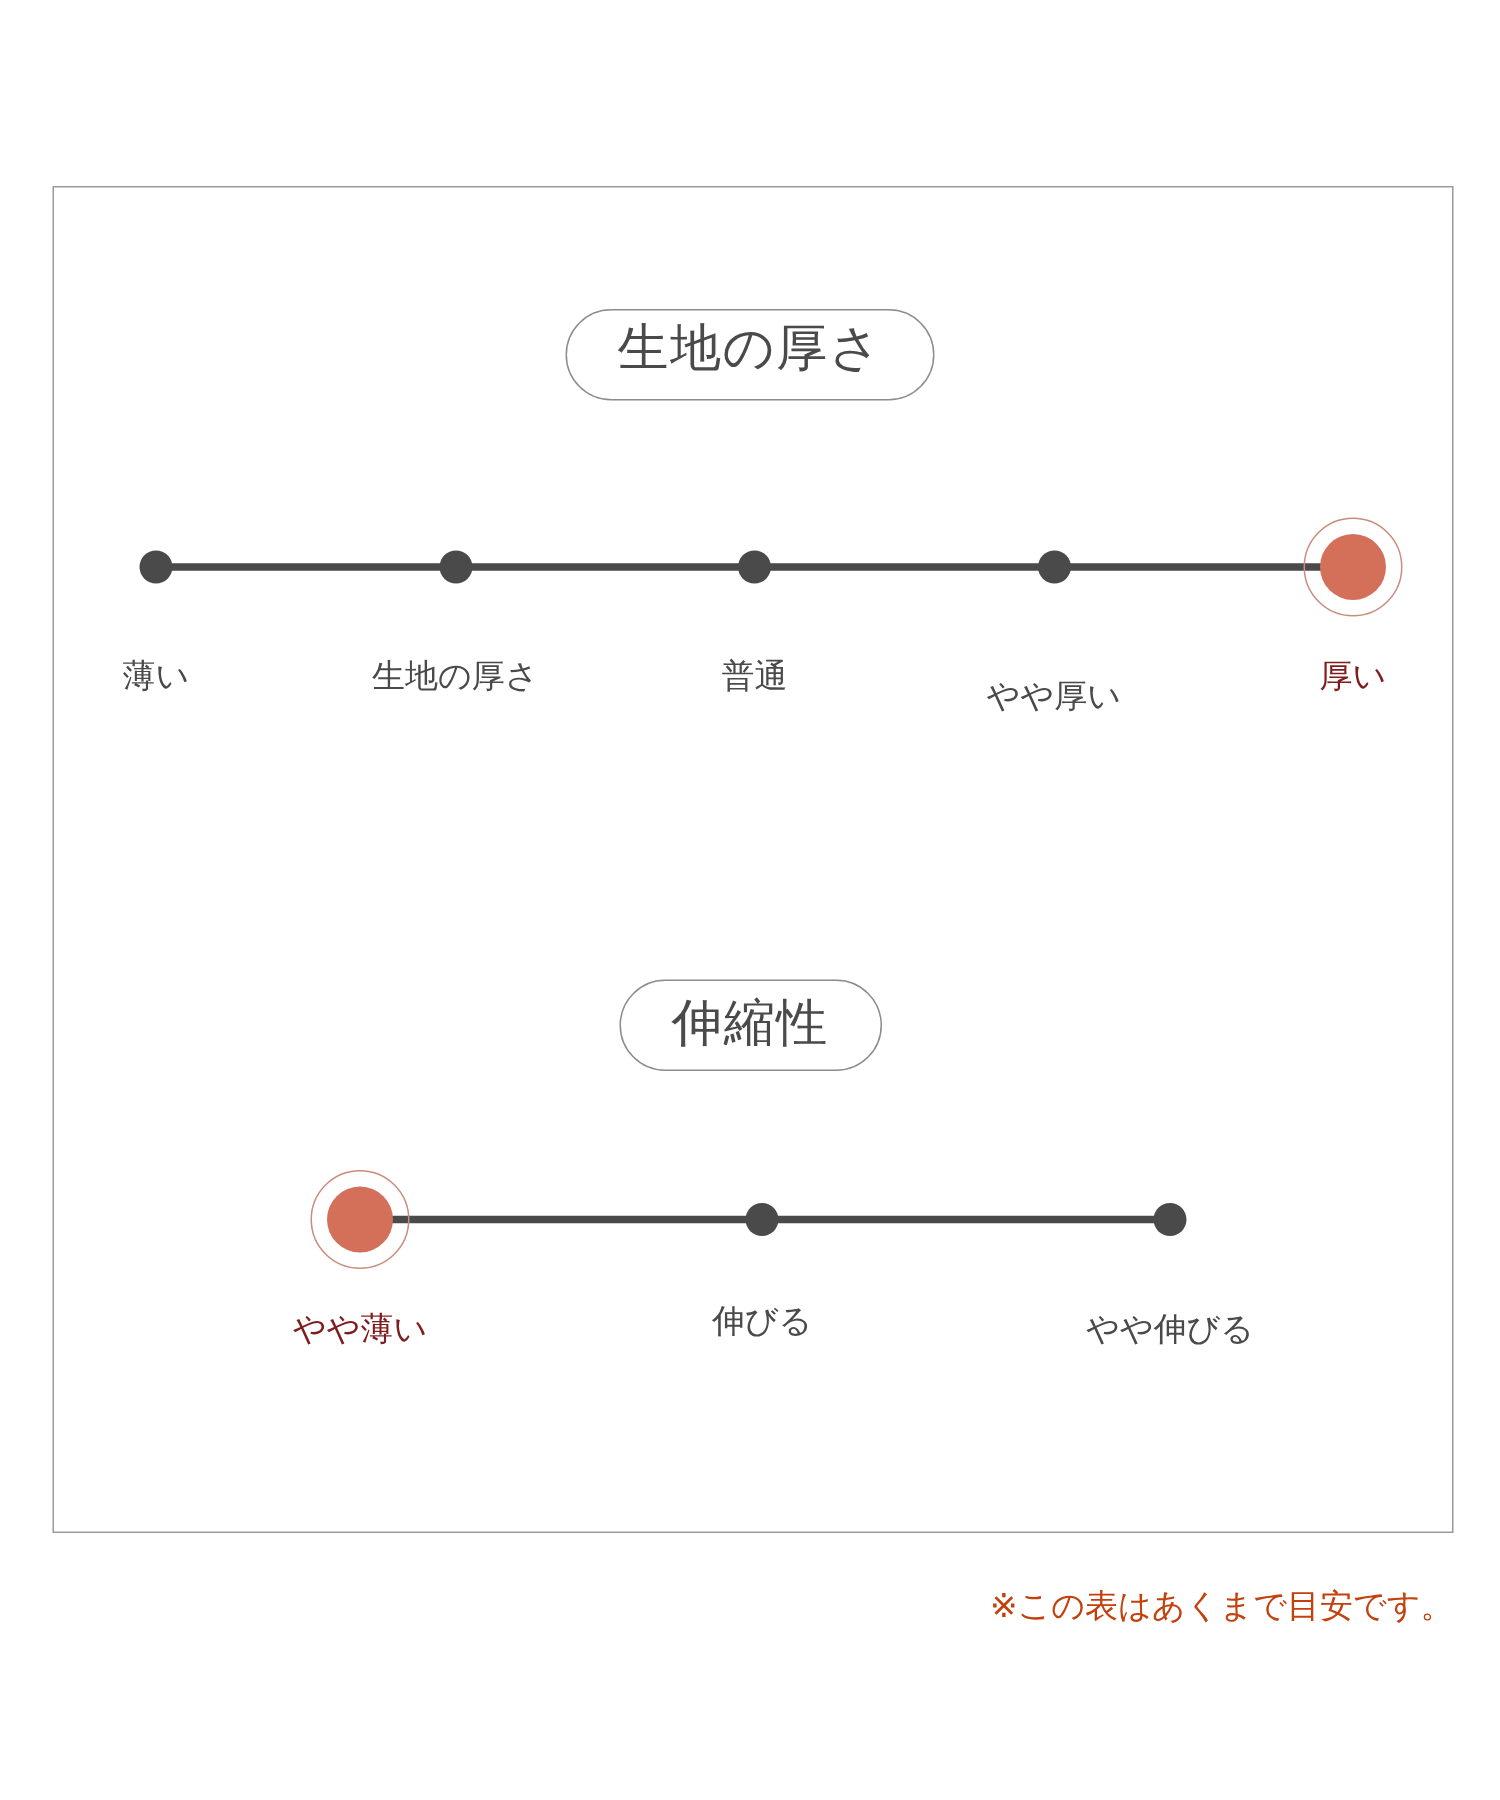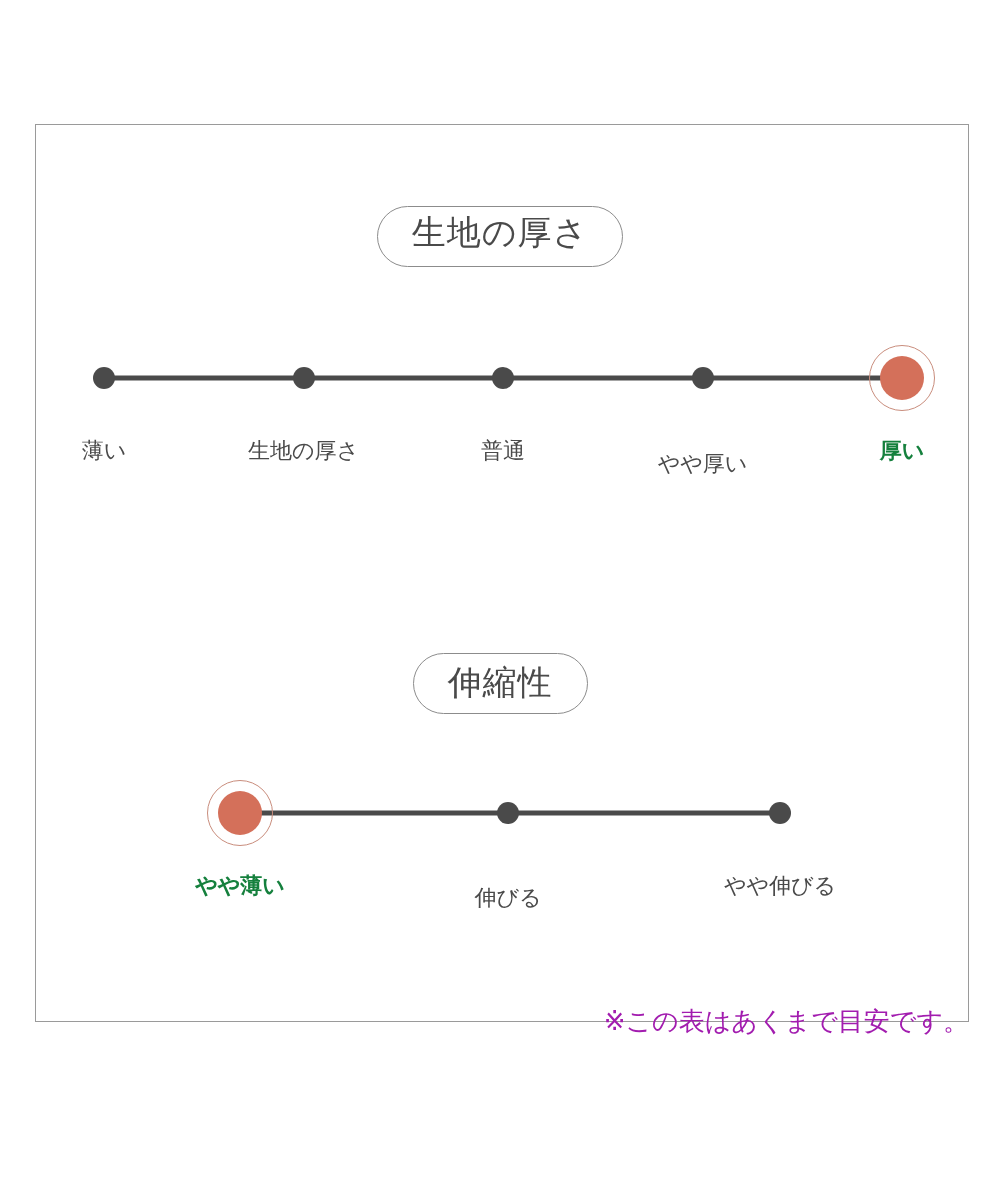--- a/index.html
+++ b/index.html
@@ -92,31 +92,31 @@
   .tick-label {
     position: absolute;
     left: 50%;
     transform: translateX(-50%);
     white-space: nowrap;
     font-size: 22px;
     color: #4a4a4a;
     line-height: 1;
   }
   .node.active .tick-label {
-    font-weight: bold;
-    color: #15803d;
+    font-weight: normal;
+    color: #7f1d1d;
   }
 
   
   .footnote {
     position: absolute;
     right: 31px;
-    top: 1008px;
-    font-size: 26px;
-    color: #a21caf;
+    top: 1060px;
+    font-size: 22px;
+    color: #c2410c;
     line-height: 1;
     white-space: nowrap;
   }
 </style>
 </head>
 <body>
 
 <div class="spec-frame"></div>
 
 <div class="badge-row" style="top:206px;font-family:Liberation Mono, monospace;">
@@ -163,21 +163,21 @@
   <div class="track" style="left:0px; width:540px;"></div>
 
   <div class="node active" style="left:0px;">
     <span class="ring"></span>
     <span class="dot"></span>
     <span class="tick-label" style="top:62px;">やや薄い</span>
   </div>
 
   <div class="node" style="left:268px;">
     <span class="dot"></span>
-    <span class="tick-label" style="top:74px;">伸びる</span>
+    <span class="tick-label" style="top:57px;">伸びる</span>
   </div>
 
   <div class="node" style="left:540px;">
     <span class="dot"></span>
     <span class="tick-label" style="top:62px;">やや伸びる</span>
   </div>
 </div>
 
 <div class="footnote">※この表はあくまで目安です。</div>
 

